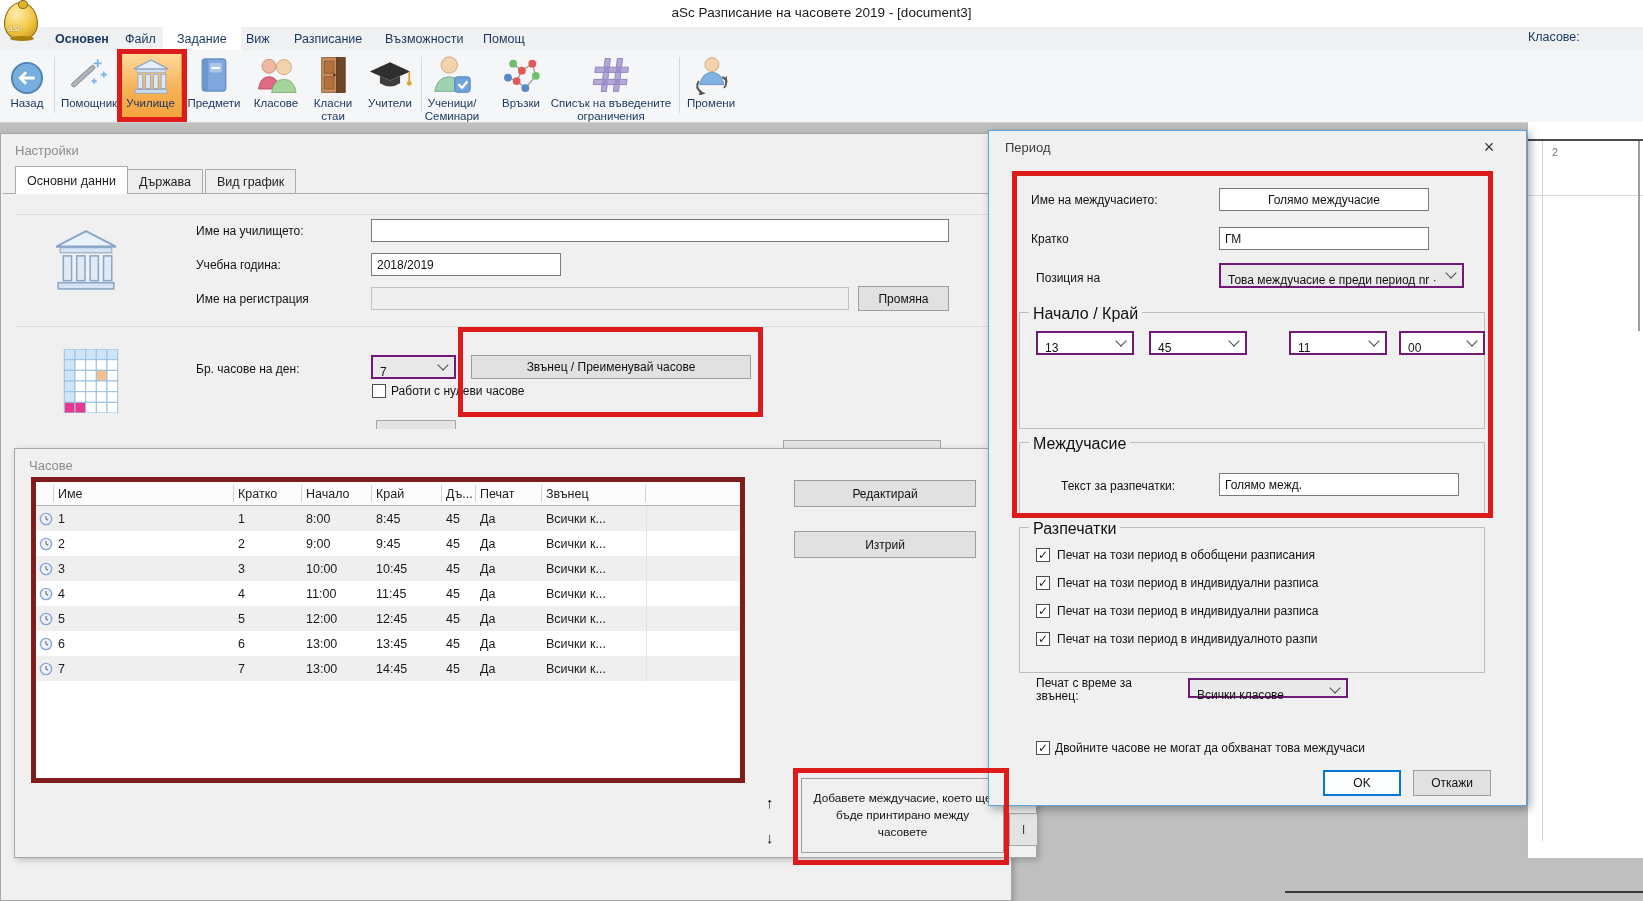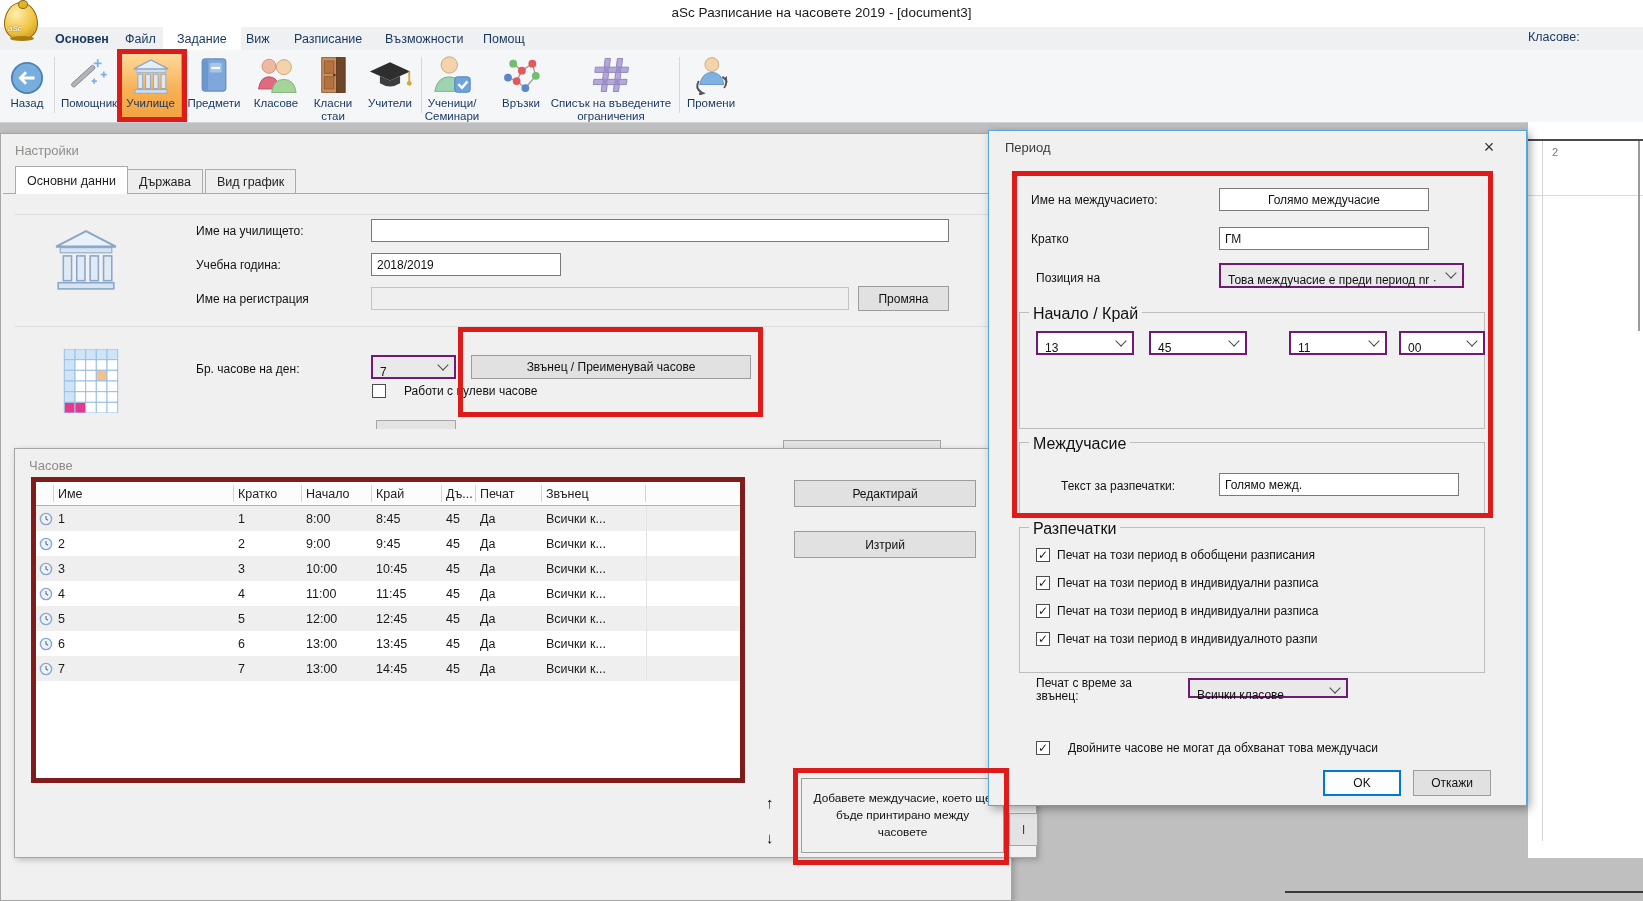--- a/index.html
+++ b/index.html
@@ -31,21 +31,21 @@
   .lbl{position:absolute;font-size:12px;color:#111;white-space:nowrap}
   .hr{position:absolute;height:1px;background:#dcdcdc}
   .input{position:absolute;background:#fff;border:1px solid #7a7a7a;font-size:12px;padding:2px 5px;box-sizing:border-box;font-family:inherit;color:#111}
   .input:disabled,.input.disabled{background:#efefef;border-color:#c3c3c3;color:#444}
   .btn{position:absolute;background:#e1e1e1;border:1px solid #9d9d9d;display:flex;align-items:center;justify-content:center;font-size:12px;color:#111;box-sizing:border-box;font-family:inherit;cursor:default}
   .btn.default{background:#fbfdff;border:2px solid #0078d7}
   .combo{position:absolute;border:2px solid #701a75;background:#e9e9e9;display:flex;align-items:flex-start;justify-content:space-between;padding:8px 7px;font-size:12px;box-sizing:border-box;cursor:default}
   .combo.white{background:#fff}
   .combo .cval{white-space:nowrap;overflow:hidden}
   .chev{width:7px;height:7px;border-right:1.6px solid #4a4a4a;border-bottom:1.6px solid #4a4a4a;transform:rotate(45deg);margin-top:-4px;flex:none;margin-left:6px}
-  .cb{position:absolute;display:flex;align-items:center;gap:18px;font-size:12px;color:#111;white-space:nowrap}
+  .cb{position:absolute;display:flex;align-items:center;gap:5px;font-size:12px;color:#111;white-space:nowrap}
   .cbbox{width:14px;height:14px;background:#fff;border:1px solid #4d4d4d;display:flex;align-items:center;justify-content:center;font-size:12px;font-weight:bold;color:#1a1a1a;flex:none;box-sizing:border-box;line-height:1}
   .group{position:absolute;border:1px solid #bdbdbd;box-sizing:border-box}
   .glabel{position:absolute;background:#f0f0f0;padding:0 4px;font-size:16px;color:#111;white-space:nowrap}
   .tab{position:absolute;height:25px;top:35px;display:flex;align-items:center;padding:0 11px;font-size:12.5px;background:#eeeeee;border:1px solid #ababab;border-bottom:none;color:#222;box-sizing:border-box;white-space:nowrap}
   .tab.active{background:#ffffff;top:32px;height:28px;z-index:3}
   .frag{position:absolute;background:#e3e3e3;border:1px solid #a5a5a5;box-sizing:border-box}
   .redbox{position:absolute;border:5px solid #dd1b1b;box-sizing:border-box;pointer-events:none;z-index:45}
   
   .tablewrap{position:absolute;left:16px;top:28px;width:714px;height:306px;background:#fff;border:5px solid #7f1d1d;box-sizing:border-box;overflow:hidden}
   .thead{display:flex;height:23px;align-items:center;background:#fcfcfc;border-bottom:1px solid #b3b3b3;font-size:12.5px;color:#222}

